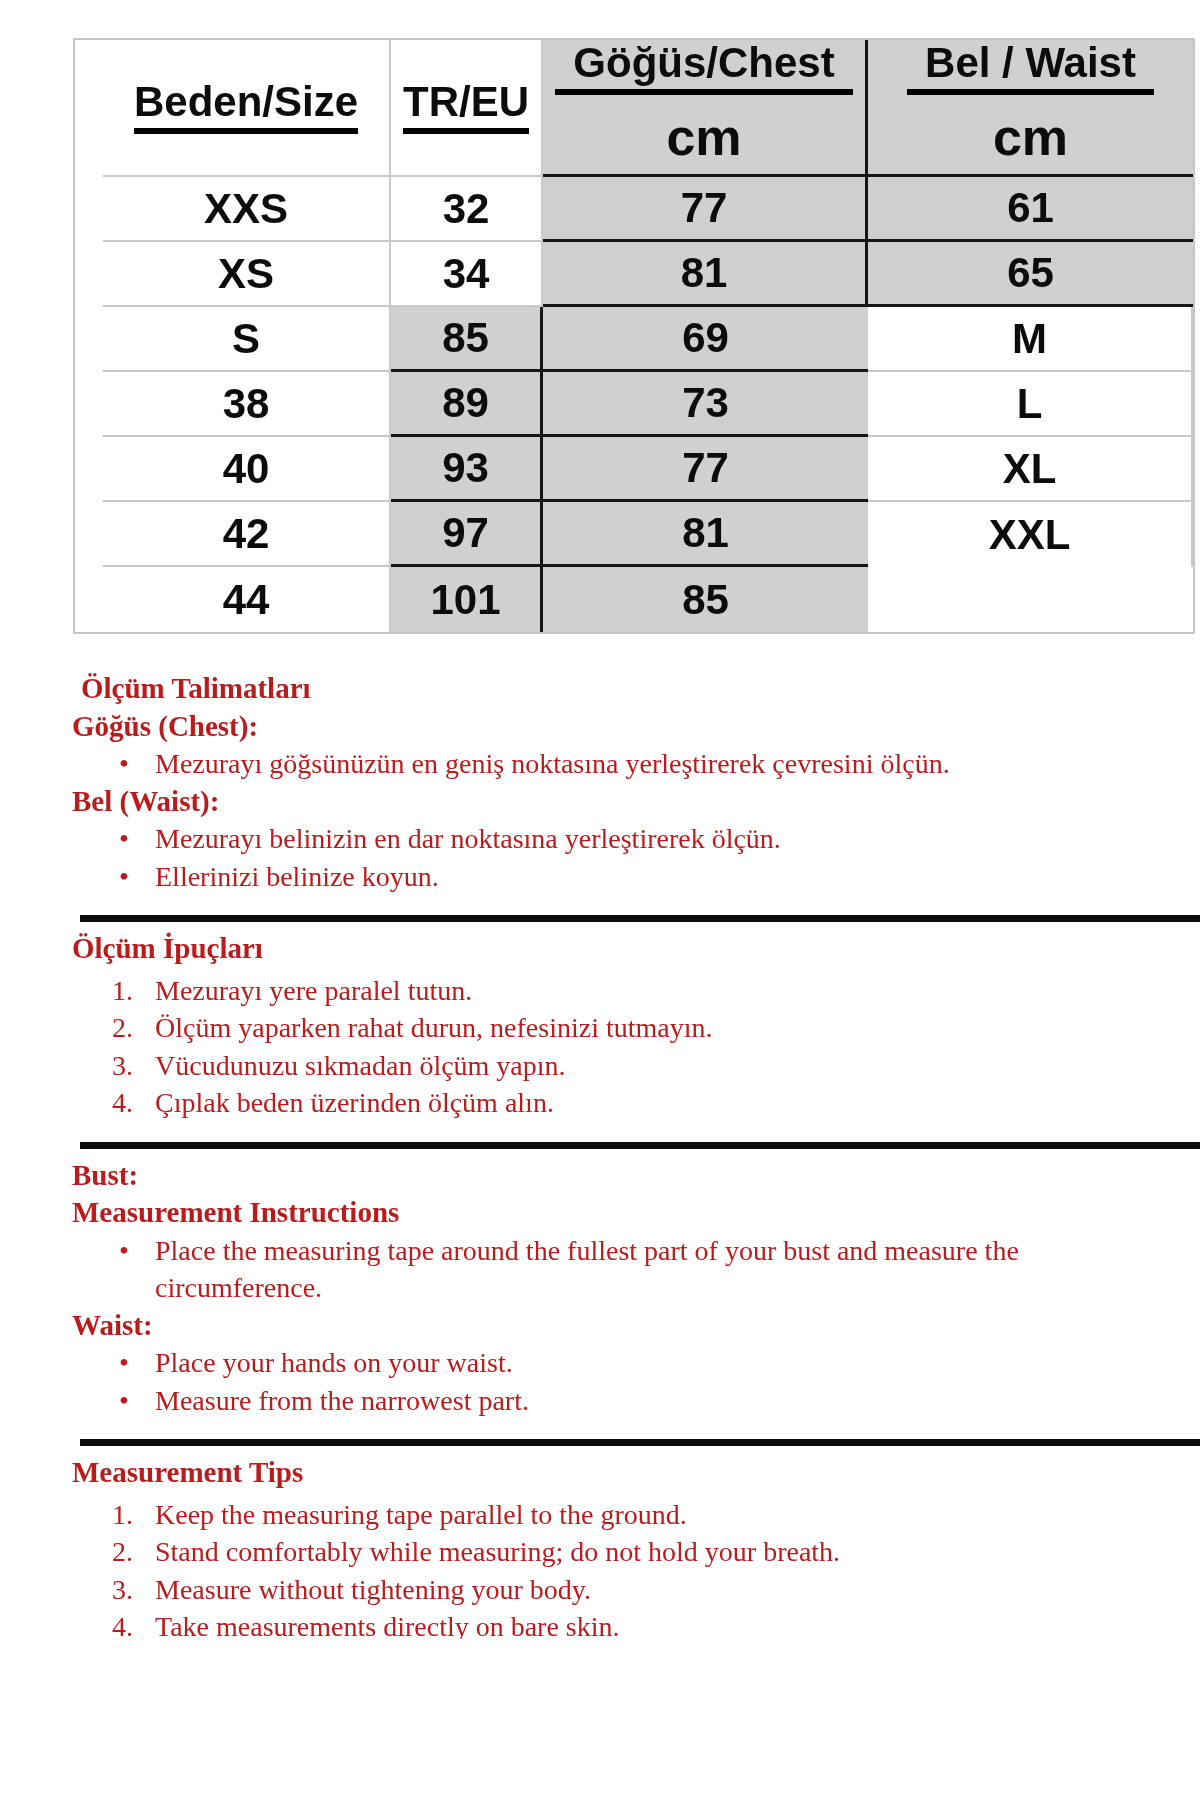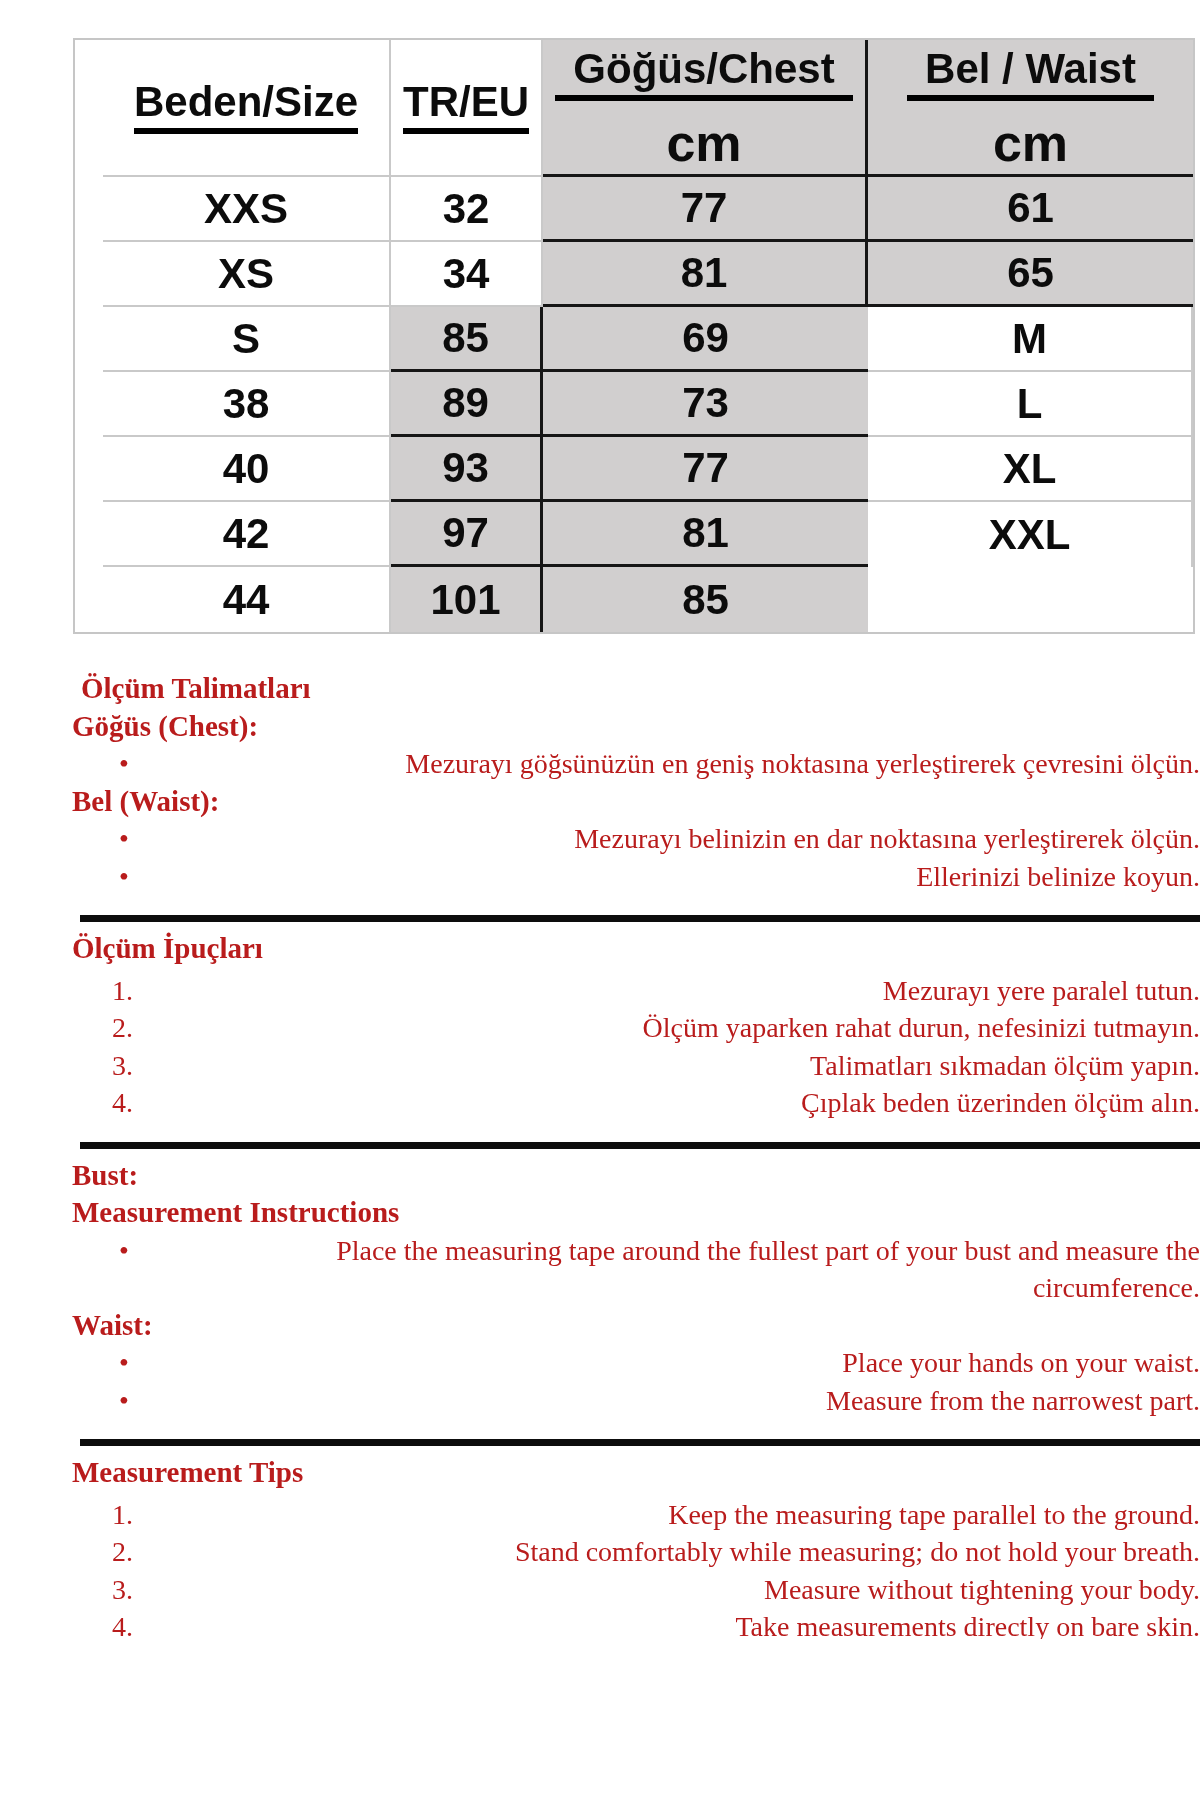--- a/index.html
+++ b/index.html
@@ -44,21 +44,21 @@
     border-bottom: 3px solid #161616;
   }
   .cell.gray.c3 { border-right: 3px solid #161616; }
   .cell.lastrow { border-bottom: none; }
   .hcell.white span.ul {
     border-bottom: 6px solid #000;
     padding-bottom: 5px;
   }
   .hcell.gray {
     flex-direction: column;
-    justify-content: center;
+    justify-content: flex-start;
     gap: 16px;
     padding-top: 2px;
   }
   .hcell.gray .ul {
     display: block;
     text-align: center;
     border-bottom: 6px solid #000;
     padding: 0 18px 5px 18px;
   }
   .hcell.gray .unit { font-size: 52px; }
@@ -67,21 +67,21 @@
   .content {
     margin: 36px 0 0 72px;
     font-family: "Liberation Serif", serif;
     font-size: 28px;
     line-height: 37.5px;
     color: #b91c1c;
   }
   .content p { margin: 0; }
   .h { font-weight: bold; font-size: 29px; }
   .indent1 { padding-left: 9px; }
-  .blist, .nlist { list-style: none; margin: 0; padding: 0; text-align: right; }
+  .blist, .nlist { list-style: none; margin: 0; padding: 0; }
   .nlist { counter-reset: n; margin-top: 4px; }
   .blist li, .nlist li { position: relative; padding-left: 83px; }
   .blist li::before {
     content: "\2022";
     position: absolute;
     left: 47px;
     top: 0;
   }
   .nlist li::before {
     counter-increment: n;
@@ -167,21 +167,21 @@
         <li>Mezurayı belinizin en dar noktasına yerleştirerek ölçün.</li>
         <li>Ellerinizi belinize koyun.</li>
       </ul>
 
       <div class="rule"></div>
 
       <p class="h">Ölçüm İpuçları</p>
       <ol class="nlist">
         <li>Mezurayı yere paralel tutun.</li>
         <li>Ölçüm yaparken rahat durun, nefesinizi tutmayın.</li>
-        <li>Talimatları sıkmadan ölçüm yapın.</li>
+        <li>Vücudunuzu sıkmadan ölçüm yapın.</li>
         <li>Çıplak beden üzerinden ölçüm alın.</li>
       </ol>
 
       <div class="rule"></div>
 
       <p class="h">Bust:</p>
       <p class="h">Measurement Instructions</p>
       <ul class="blist">
         <li>
           <span>Place the measuring tape around the fullest part of your bust and measure the</span>

